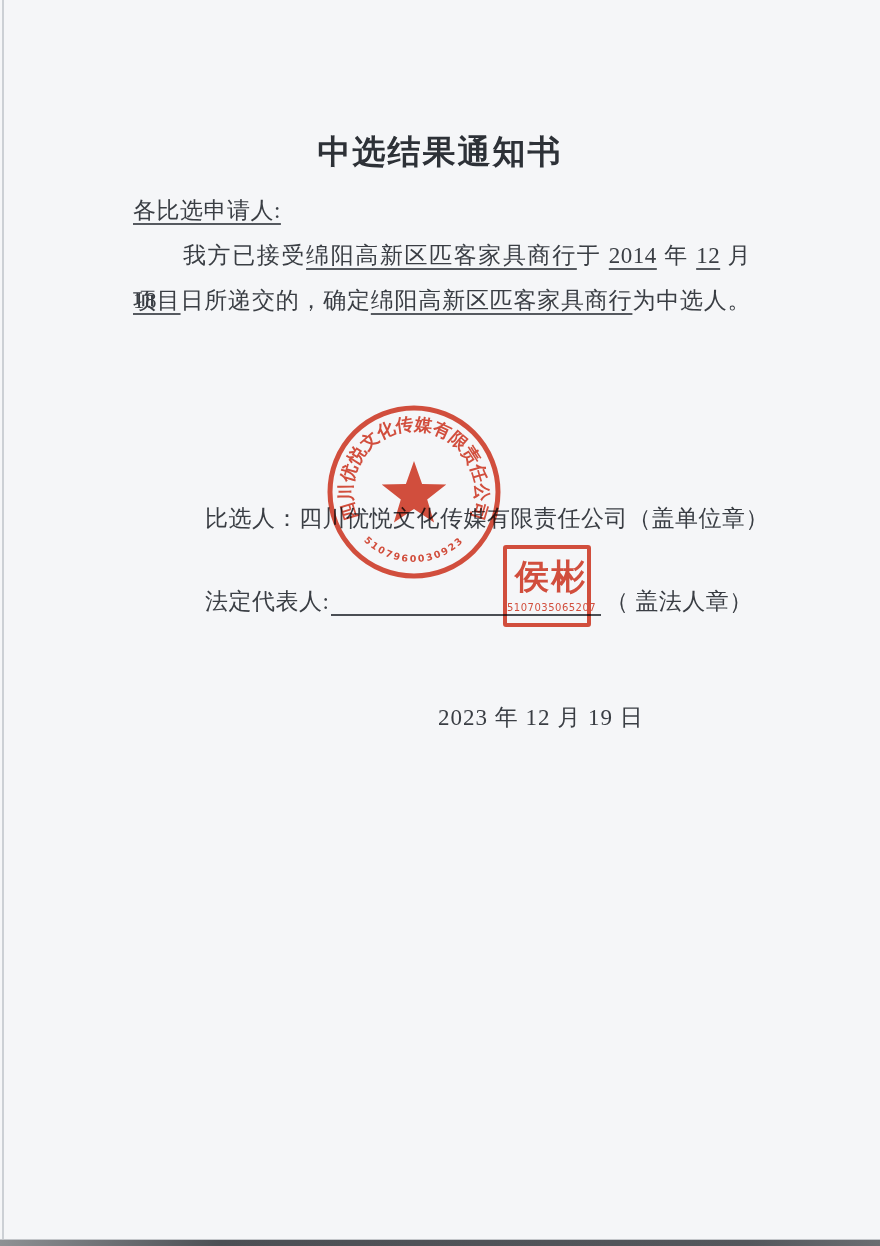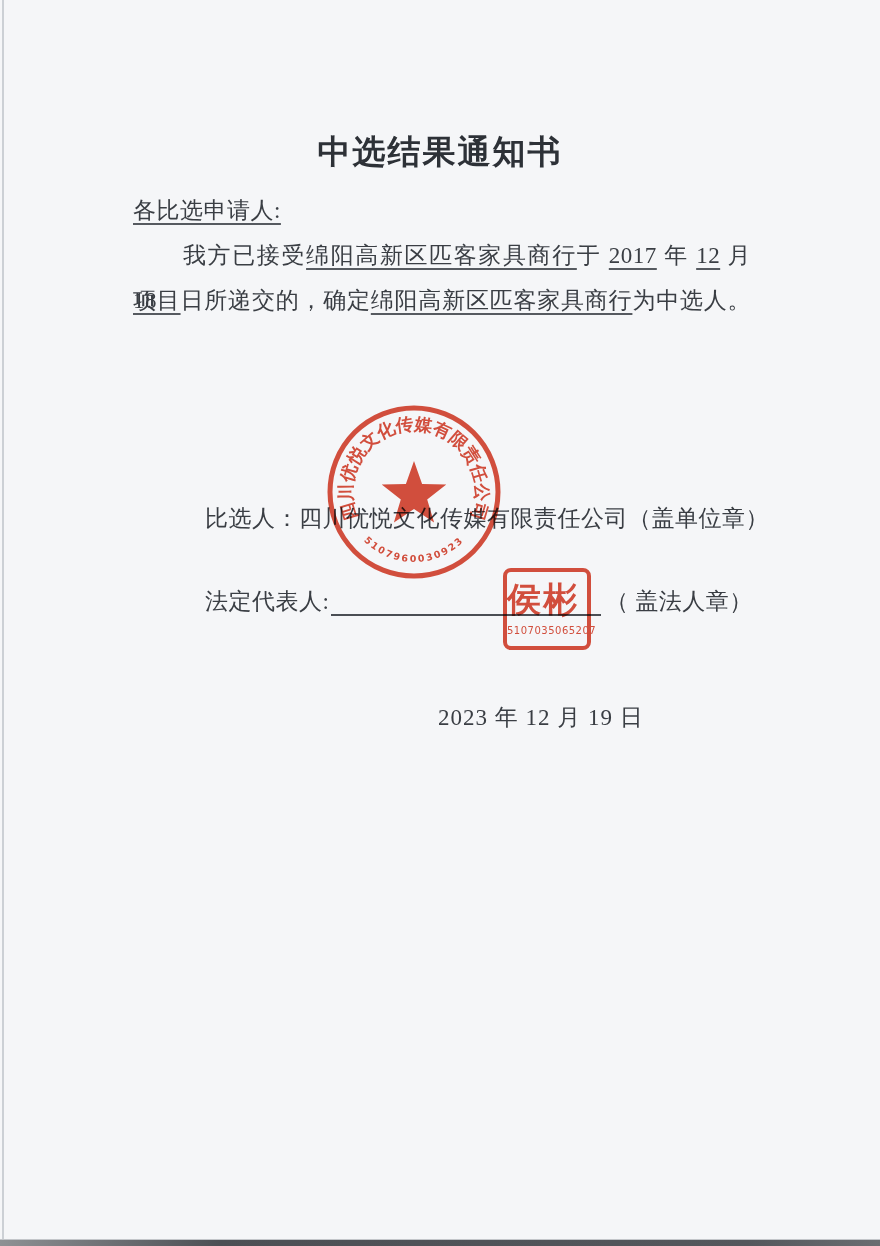--- a/index.html
+++ b/index.html
@@ -39,21 +39,21 @@
   .blank-rule{
     display:inline-block;width:270px;height:23px;vertical-align:bottom;
     border-bottom:2px solid #4a4e54;margin:0 4px 1px 2px;
   }
   .date-line{position:absolute;left:438px;top:702px;font-size:23px;letter-spacing:1px;white-space:nowrap;}
 
   .seal{mix-blend-mode:multiply;opacity:.93;}
   .company-seal{position:absolute;left:326px;top:404px;width:176px;height:176px;}
   .legal-seal{
     position:absolute;left:503px;top:545px;width:80px;height:74px;
-    border:4px solid #d8432f;border-radius:8px;text-align:left;margin-top:23px;
+    border:4px solid #d8432f;border-radius:3px;text-align:right;
   }
   .legal-seal .seal-name{
     font-size:34px;font-weight:bold;color:#d8432f;letter-spacing:2px;
     line-height:52px;margin-top:2px;font-family:"Liberation Serif",serif;
   }
   .legal-seal .seal-number{
     font-size:10px;font-weight:normal;color:#d8432f;letter-spacing:0.5px;
     line-height:10px;font-family:"DejaVu Sans","Liberation Sans",sans-serif;
   }
 </style>
@@ -61,21 +61,21 @@
 <body>
 
 <div class="page-edge-left"></div>
 <div class="page-edge-bottom-hairline"></div>
 <div class="page-edge-bottom"></div>
 
 <h1 class="doc-title">中选结果通知书</h1>
 
 <div class="body-lines" id="body-lines">
     <div class="bline"><span class="u">各比选申请人:</span></div>
-    <div class="bline indent fill"><span>我方已接受</span><span class="u">绵阳高新区匹客家具商行</span><span>于 </span><span class="u">2017</span><span> 年 </span><span class="u">12</span><span> 月 </span><span class="u">18</span></div>
+    <div class="bline indent fill"><span>我方已接受</span><span class="u">绵阳高新区匹客家具商行</span><span>于 </span><span class="u">2014</span><span> 年 </span><span class="u">12</span><span> 月 </span><span class="u">18</span></div>
     <div class="bline fill"><span class="u">项目</span><span>日所递交的，确定</span><span class="u">绵阳高新区匹客家具商行</span><span>为中选人。</span></div>
   </div>
 
 <div class="sig-line bidder-line"><span>比选人：</span><span>四川优悦文化传媒有限责任公司</span><span>（盖单位章）</span></div>
 
 <div class="sig-line legal-line"><span>法定代表人:</span><span class="blank-rule"></span><span>（ 盖法人章）</span></div>
 
 <div class="date-line">2023 年 12 月 19 日</div>
 
 <svg class="seal company-seal" viewBox="0 0 176 176" xmlns="http://www.w3.org/2000/svg">

